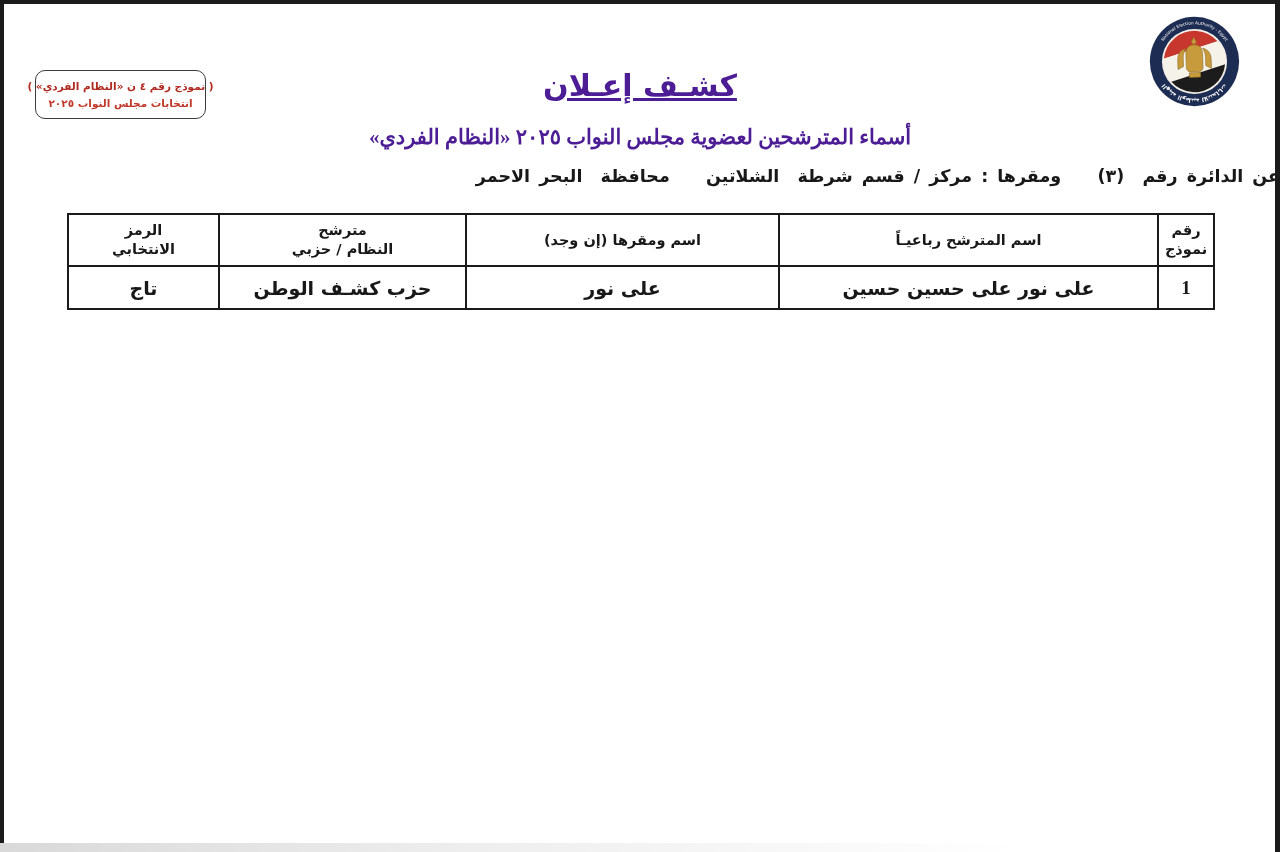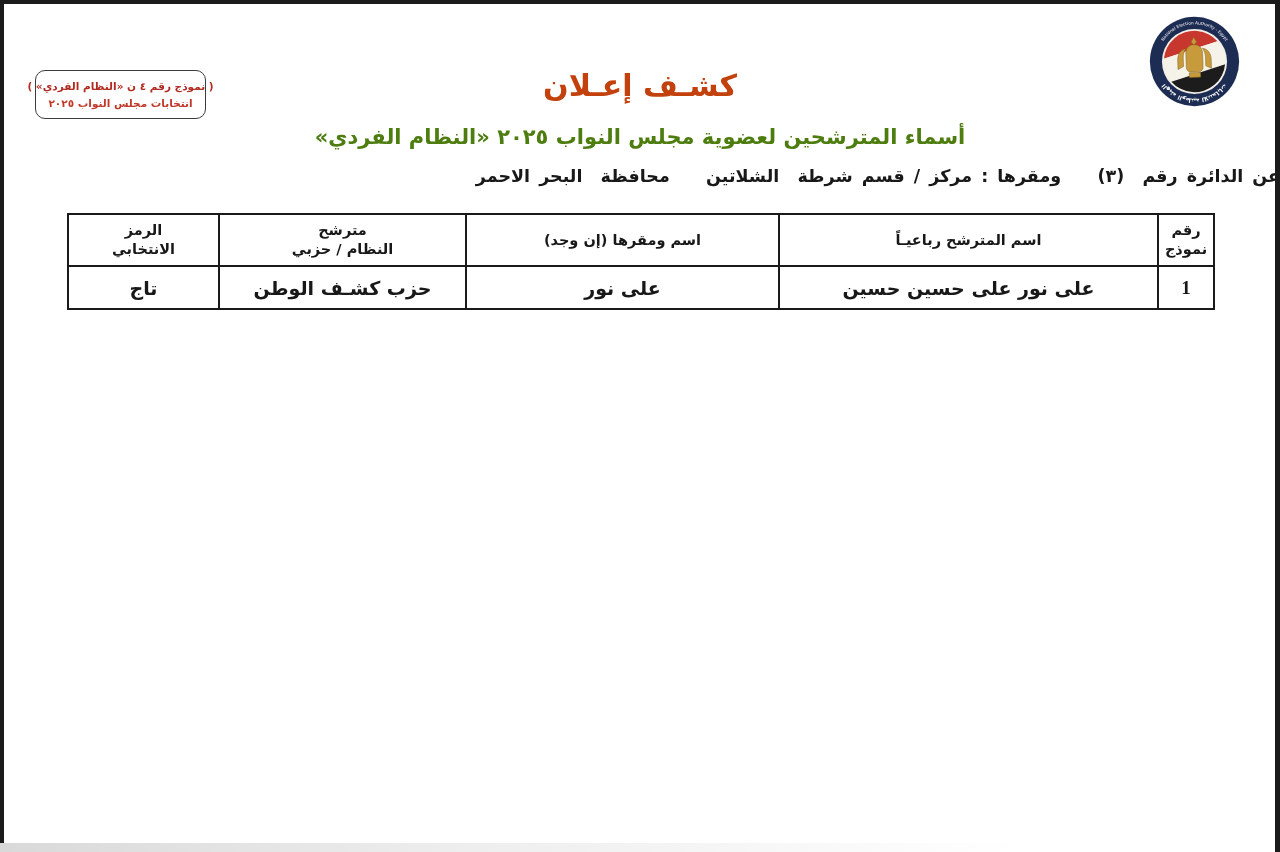--- a/index.html
+++ b/index.html
@@ -29,26 +29,26 @@
   .form-box .l1 { color:#b02a20; font-size:10.5px; font-weight:bold; line-height:1.55; white-space:nowrap; }
   .form-box .l2 { color:#c0392b; font-size:10.5px; font-weight:bold; line-height:1.55; white-space:nowrap; }
 
   
   .logo { position:absolute; left:1148px; top:15px; width:93px; height:93px; }
 
   
   .title {
     position:absolute; left:0; top:68px; width:1280px;
     text-align:center; direction:rtl;
-    font-size:30px; font-weight:bold; color:#c2410c;
+    font-size:30px; font-weight:bold; color:#4c1d95;text-decoration:underline;
   }
   .subtitle {
     position:absolute; left:0; top:125px; width:1280px;
     text-align:center; direction:rtl;
-    font-size:21px; font-weight:bold; color:#4d7c0f;
+    font-size:21px; font-weight:bold; color:#4c1d95;font-family:Liberation Serif, serif;
   }
   .district {
     position:absolute; left:0; top:166px; width:1280px;
     direction:rtl;
     font-size:17.5px; font-weight:bold; color:#181818;
     white-space:pre-wrap; word-spacing:3px;
   }
 
   
   .tbl-wrap { position:absolute; left:67px; top:213px; width:1146px; }

